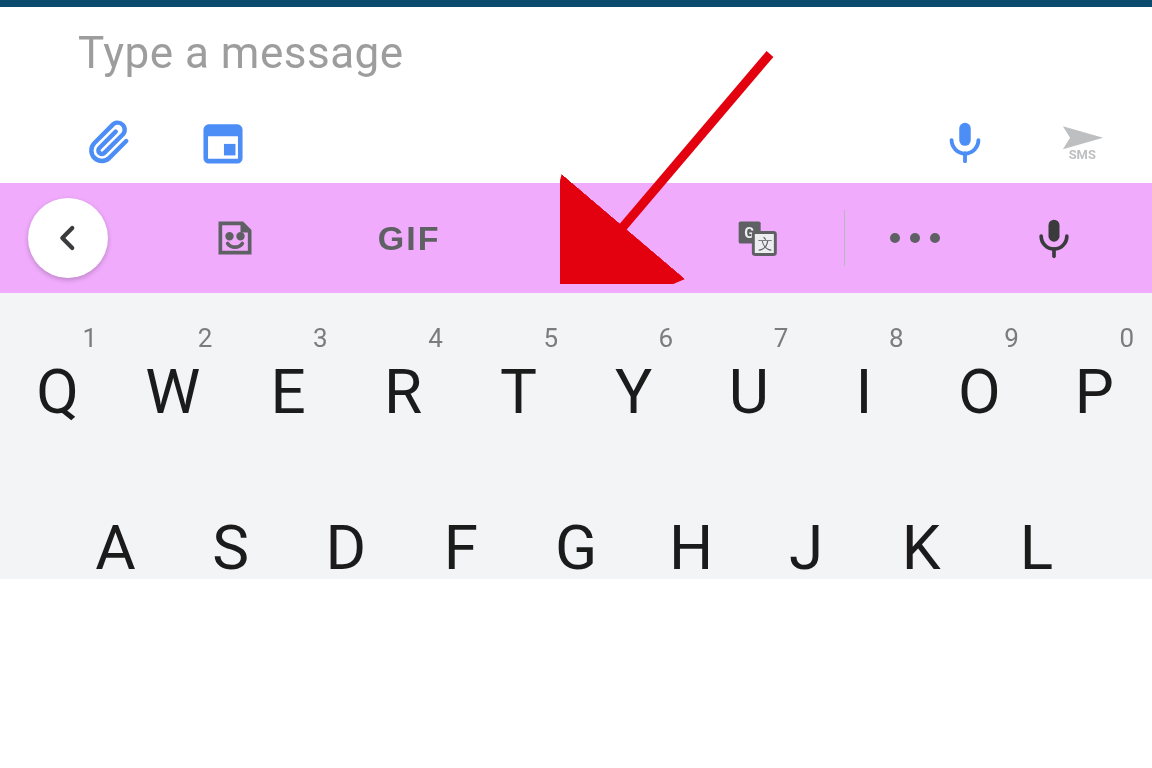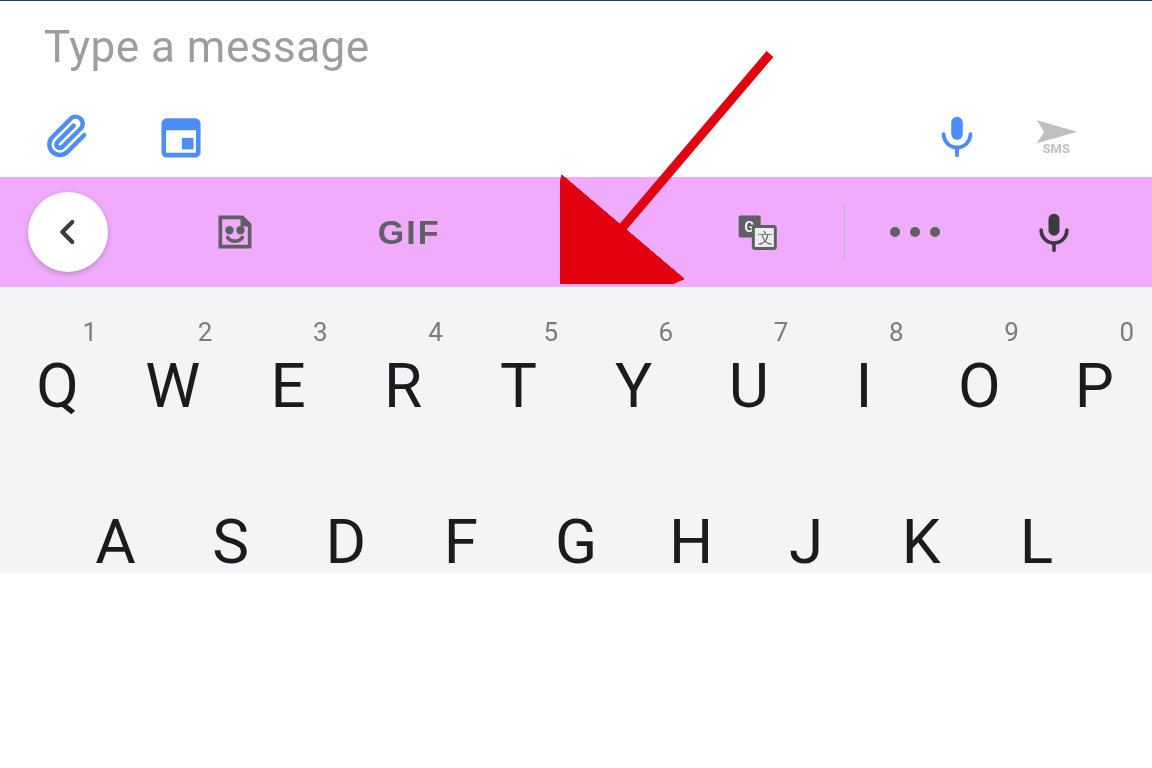--- a/index.html
+++ b/index.html
@@ -1,25 +1,25 @@
 <!DOCTYPE html>
 <html><head>
 <meta charset="utf-8">
 <style>
   html,body{margin:0;padding:0;width:1152px;height:768px;font-family:Roboto,Arial,Helvetica,sans-serif;background:#fff;overflow:hidden}
   *{box-sizing:border-box}
 
   
-  .compose{padding:20px 0 14px 44px;border-top:1px solid #0c4a6e}
+  .compose{padding:20px 0 14px 78px;border-top:7px solid #0c4a6e}
   .compose-input{font-size:44px;color:#9d9d9d;letter-spacing:.5px;font-weight:400;margin-bottom:36px;outline:none;}
   .compose-icons{display:flex;align-items:center;gap:60px}
   .compose-left{display:flex;gap:60px;align-items:center}
   .compose-right{margin-left:auto;display:flex;gap:46px;align-items:center;padding-right:46px}
 
-  .ic{width:54px;height:54px;display:flex;align-items:center;justify-content:flex-start}
+  .ic{width:54px;height:54px;display:flex;align-items:center;justify-content:flex-end}
   .ic svg{width:46px;height:46px}
 
   
   .kbstrip{background:#f0abfc;height:110px;display:flex;align-items:center;gap:0;padding:0 28px;position:relative}
   .back-circle{width:80px;height:80px;border-radius:50%;background:#fff;box-shadow:0 2px 5px rgba(0,0,0,.22);display:flex;align-items:center;justify-content:center;margin-right:40px}
   .strip-item{flex:1;display:flex;align-items:center;justify-content:center;height:100%}
   .strip-item svg{width:44px;height:44px}
   .gif-label{font-family:Arial,Helvetica,sans-serif;font-weight:900;font-size:34px;color:#5f6064;letter-spacing:2px}
   .vline{width:1px;height:56px;background:#b5b7b9}
   .dots{display:flex;gap:10px}

